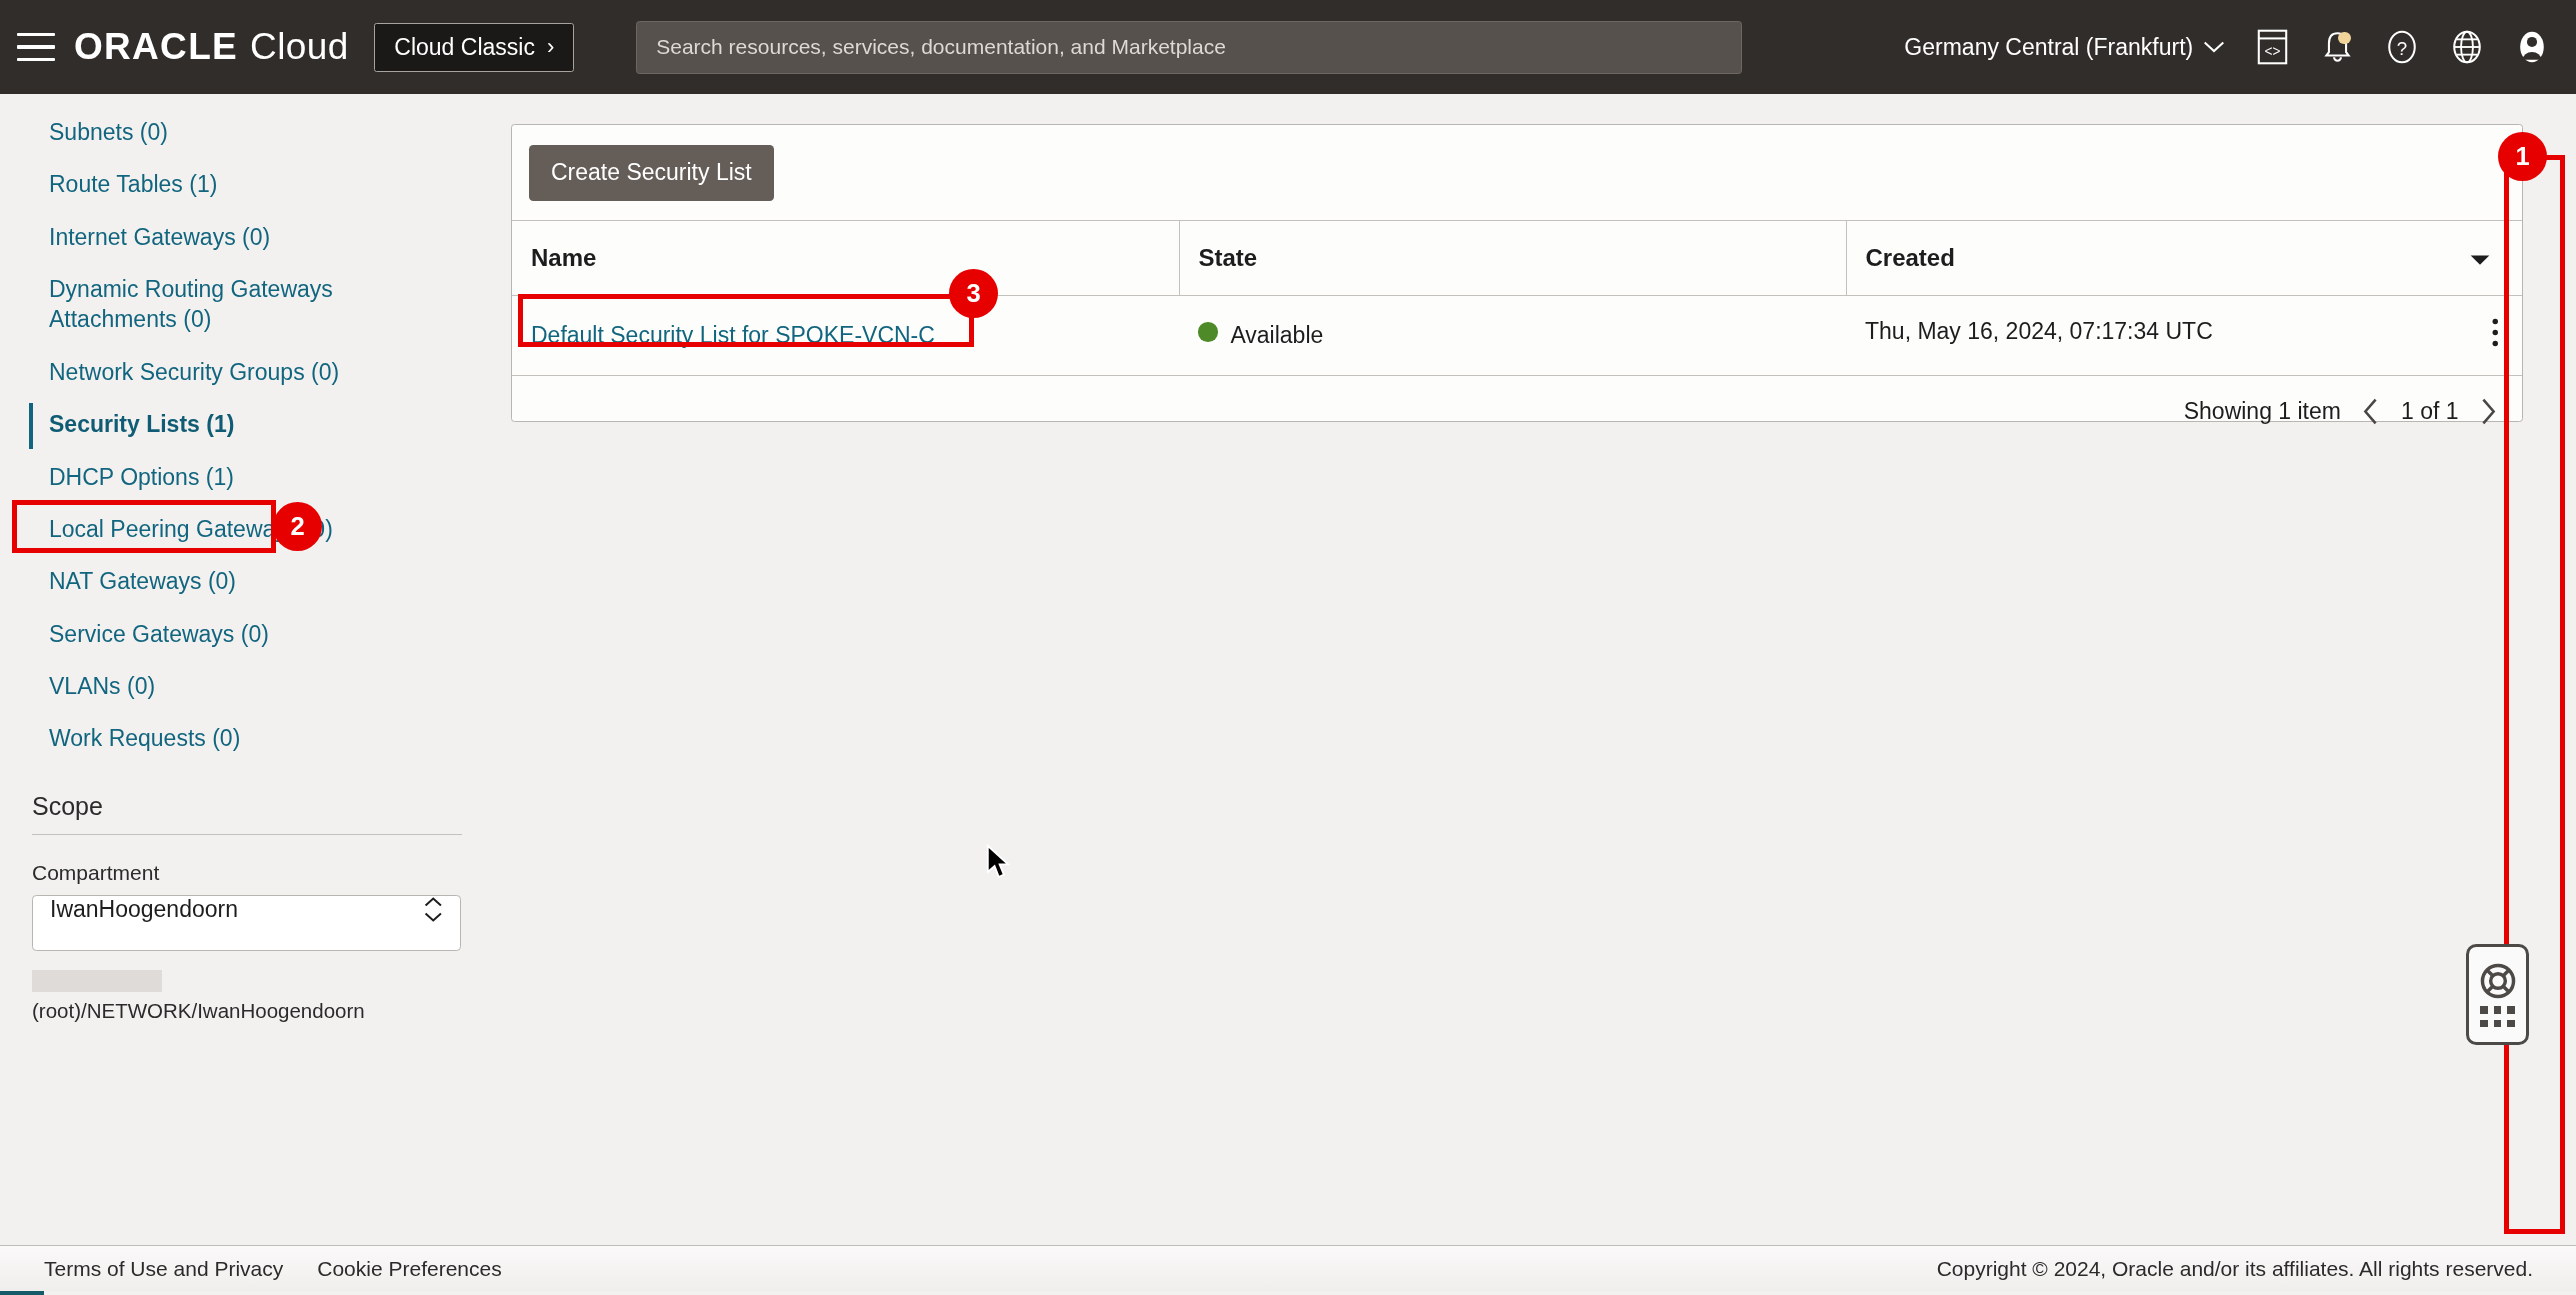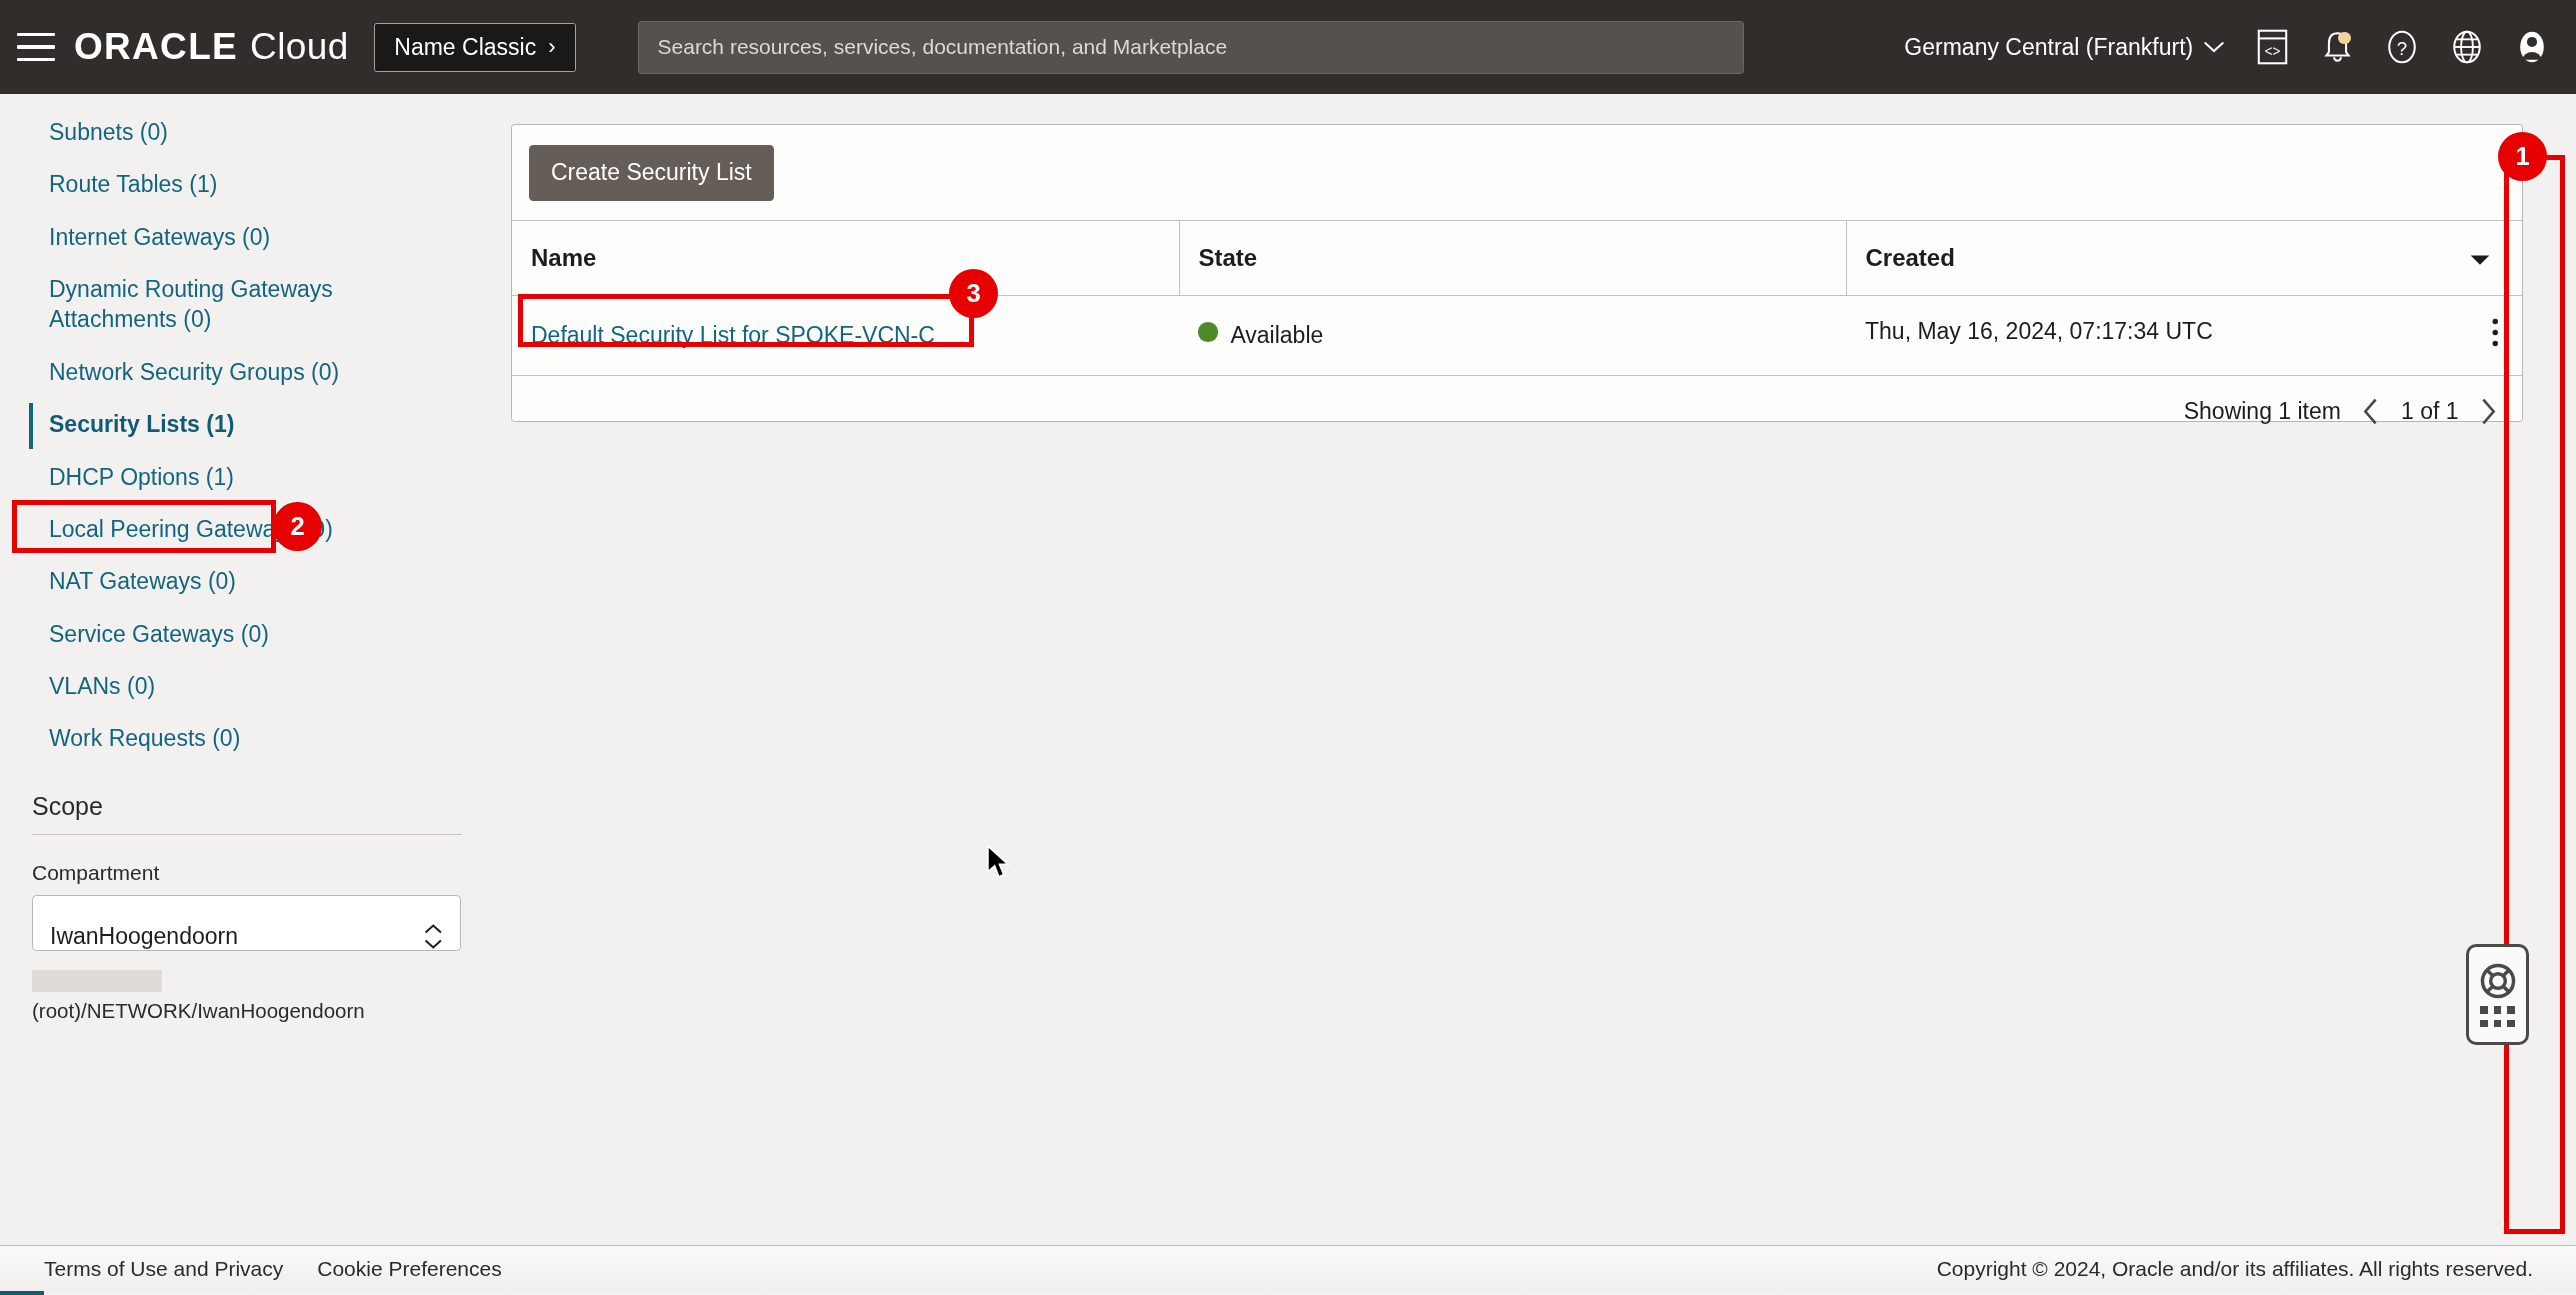--- a/index.html
+++ b/index.html
@@ -78,21 +78,21 @@
     content: ""; position: absolute; left: 29px; top: 5.1px; bottom: 1.7px;
     width: 4.3px; background: #12657f;
   }
   .scope-wrap { margin-top: 27px; padding: 0 0 0 32px; }
   .scope-title { font-size: 25px; color: #2b2b2b; padding-bottom: 13.6px; }
   .scope-rule { height: 0.9px; background: #c4c0bc; width: 430px; margin-bottom: 25.6px; }
   .field-label { font-size: 21px; color: #2b2b2b; margin-bottom: 10.2px; }
   .select-box {
     width: 429px; height: 56px; background: #fff;
     border: 0.9px solid #b9b5b1; border-radius: 4.3px;
-    display: flex; align-items: flex-end; justify-content: space-between;
+    display: flex; align-items: flex-start; justify-content: space-between;
     padding: 0 17px; cursor: pointer;
   }
   .select-box .val { font-size: 23px; color: #1d1d1d; }
   .stepper { display: flex; flex-direction: column; gap: 2.6px; line-height: .6; }
   .stepper svg { display:block; }
   .compartment-path {
     font-size: 20.5px; color: #2b2b2b; margin-top: 15.3px;
     width: 460px; line-height: 1.45;
   }
   .redact {
@@ -187,21 +187,21 @@
   <div class="hamburger">
     <span></span>
       <span></span>
       <span></span>
   </div>
   <div class="brand">
     <span class="oracle">ORACLE</span>
     <span class="cloud">Cloud</span>
   </div>
   <div class="classic-btn">
-    <span>Name Classic</span>
+    <span>Cloud Classic</span>
     <span class="chev">›</span>
   </div>
   <input class="searchbox" value="" placeholder="Search resources, services, documentation, and Marketplace" style="">
   <div class="topbar-right">
     <div class="region">
       <span>Germany Central (Frankfurt)</span>
       <svg width="22" height="13.6" viewBox="0 0 26 16">
           <path d="M2 3 L13 13 L24 3" stroke="#fff" stroke-width="2.4" fill="none"></path>
         </svg>
     </div>

